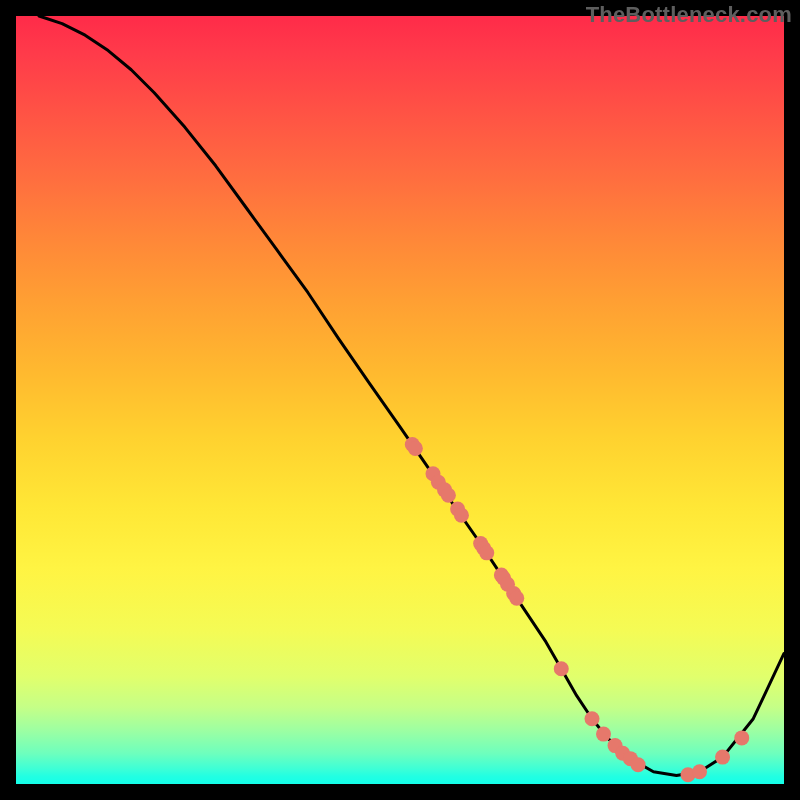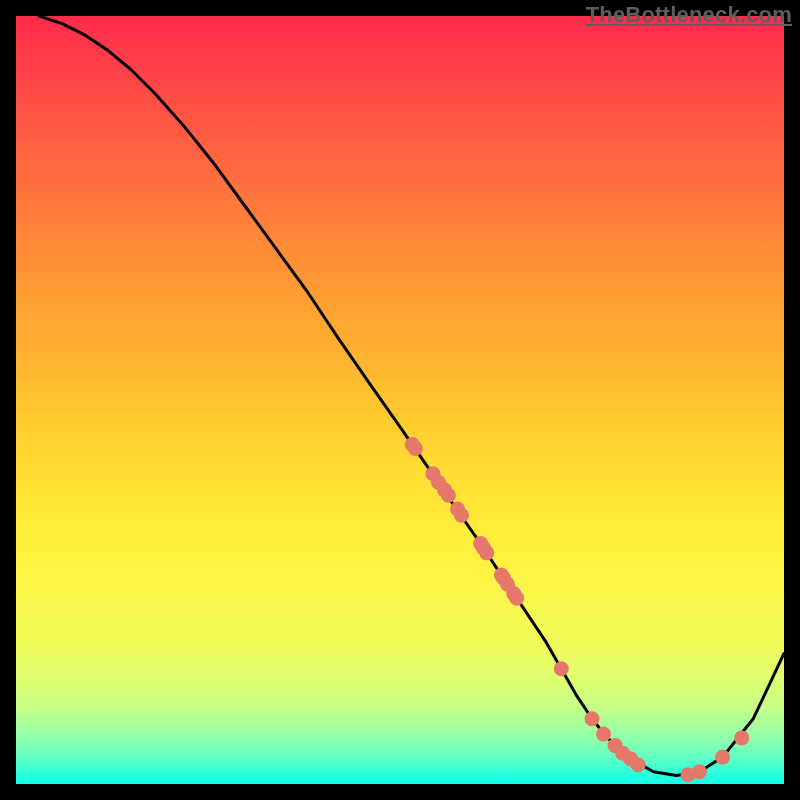--- a/index.html
+++ b/index.html
@@ -55,21 +55,20 @@
   .watermark {
     position: absolute;
     top: 2px;
     right: 8px;
     font-family: Arial, Helvetica, sans-serif;
     font-size: 22px;
     font-weight: 600;
     color: #5e5e5e;
     letter-spacing: 0.2px;
     user-select: none;
-    text-decoration: underline;
   }
   svg.curve {
     position: absolute;
     left: 0;
     top: 0;
     width: 768px;
     height: 768px;
     overflow: visible;
   }
 </style>

